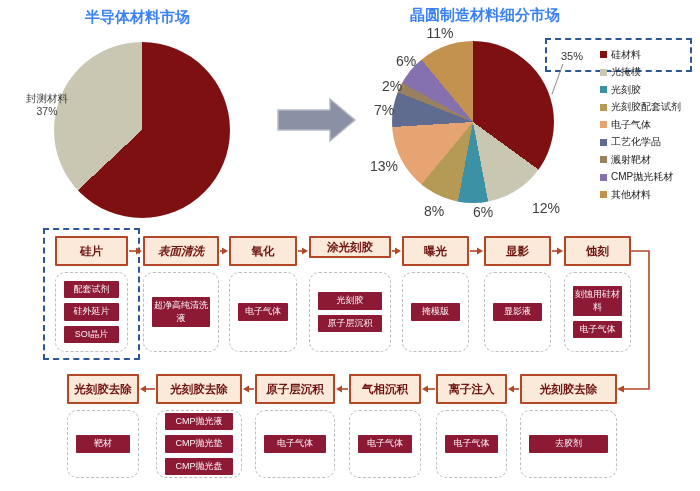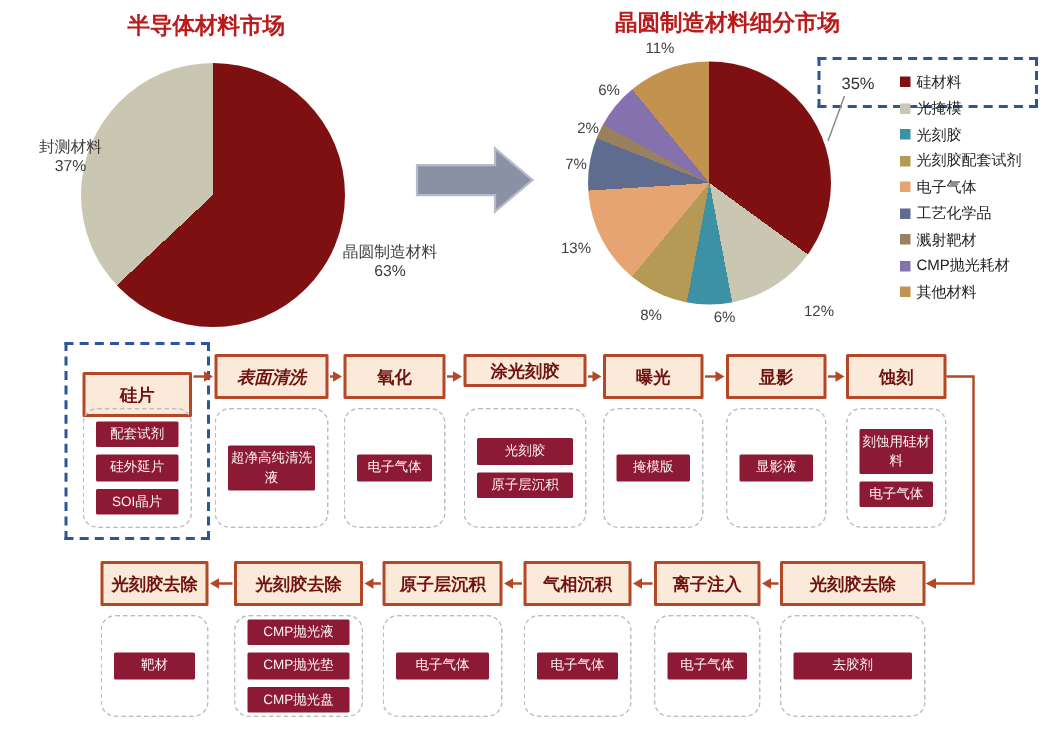--- a/index.html
+++ b/index.html
@@ -1,21 +1,21 @@
 <!DOCTYPE html>
 <html><head>
 <meta charset="utf-8">
 <style>
   html,body{margin:0;padding:0;background:#fff;}
   .canvas{position:relative;width:700px;height:491px;background:#fff;overflow:hidden;
           font-family:"Liberation Sans", sans-serif;}
-  .chart-title{position:absolute;font-size:15px;font-weight:bold;color:#b91c1c;text-align:center;white-space:nowrap;}
+  .chart-title{position:absolute;font-size:15px;font-weight:bold;color:#3b82f6;text-align:center;white-space:nowrap;}
   .pie{position:absolute;border-radius:50%;}
   .pie-label{position:absolute;font-size:10.5px;color:#3c3c3c;text-align:center;line-height:1.25;}
-  .pct{position:absolute;font-size:10px;color:#404040;transform:translate(-50%,-50%);white-space:nowrap;}
+  .pct{position:absolute;font-size:14px;color:#404040;transform:translate(-50%,-50%);white-space:nowrap;}
   .pct.big{font-size:11px;color:#333;}
   .legend{position:absolute;left:600px;top:46px;}
   .legend-item{display:flex;align-items:center;gap:4px;height:17.5px;font-size:10px;color:#222;white-space:nowrap;}
   .swatch{width:7px;height:7px;flex:0 0 7px;}
   .hl-box{position:absolute;border:2px dashed #2b579a;background:transparent;}
   .step-box{position:absolute;background:#fbe9d9;border:2px solid #b34726;border-radius:1px;
             display:flex;align-items:center;justify-content:center;
             font-size:11.5px;font-weight:bold;color:#6e130f;text-align:center;box-sizing:border-box;}
   .mat-group{position:absolute;border:1.5px dashed #bdbdbd;border-radius:10px;box-sizing:border-box;
              display:flex;flex-direction:column;align-items:center;justify-content:center;gap:5px;padding:4px 0;}
@@ -28,24 +28,20 @@
 
 <div class="canvas">
 
   <div class="chart-title" style="left:40px;top:8px;width:195px;">半导体材料市场</div>
   <div class="chart-title" style="left:385px;top:6px;width:200px;">晶圆制造材料细分市场</div>
 
   <div class="pie" id="pie-left" style="left: 54px; top: 42px; width: 176px; height: 176px; background: conic-gradient(rgb(127, 16, 17) 0%, rgb(127, 16, 17) 63%, rgb(201, 198, 178) 63%, rgb(201, 198, 178) 100%);"></div>
   <div class="pie-label" style="left:18px;top:92px;width:58px;">
     <span>封测材料</span><br>
     <span>37%</span>
-  </div>
-  <div class="pie-label" style="left:220px;top:162px;width:80px;">
-    <span>晶圆制造材料</span><br>
-    <span>63%</span>
   </div>
 
   <div class="pie" id="pie-right" style="left: 392px; top: 41px; width: 162px; height: 162px; background: conic-gradient(rgb(127, 16, 17) 0%, rgb(127, 16, 17) 35%, rgb(201, 198, 178) 35%, rgb(201, 198, 178) 47%, rgb(61, 145, 164) 47%, rgb(61, 145, 164) 53%, rgb(181, 154, 85) 53%, rgb(181, 154, 85) 61%, rgb(229, 164, 113) 61%, rgb(229, 164, 113) 74%, rgb(95, 108, 144) 74%, rgb(95, 108, 144) 81%, rgb(153, 128, 95) 81%, rgb(153, 128, 95) 83%, rgb(132, 113, 174) 83%, rgb(132, 113, 174) 89%, rgb(194, 146, 78) 89%, rgb(194, 146, 78) 100%);"></div>
 
   <span class="pct big" style="left:572px;top:56px;">35%</span>
   <span class="pct" style="left:546px;top:208px;">12%</span>
   <span class="pct" style="left:483px;top:212px;">6%</span>
   <span class="pct" style="left:434px;top:211px;">8%</span>
   <span class="pct" style="left:384px;top:166px;">13%</span>
   <span class="pct" style="left:384px;top:110px;">7%</span>
@@ -89,21 +85,21 @@
         <span class="swatch" style="background: rgb(132, 113, 174);"></span>
         <span>CMP抛光耗材</span>
       </div>
       <div class="legend-item">
         <span class="swatch" style="background: rgb(194, 146, 78);"></span>
         <span>其他材料</span>
       </div>
     </div>
 
   <div id="flow">
-      <div class="step-box" style="left: 55px; top: 248px; width: 73px; height: 30px;">硅片</div>
+      <div class="step-box" style="left: 55px; top: 236px; width: 73px; height: 30px;">硅片</div>
       <div class="mat-group" style="left: 55px; top: 272px; width: 73px; height: 80px;">
         <div class="mat-box">配套试剂</div>
         <div class="mat-box">硅外延片</div>
         <div class="mat-box">SOI晶片</div>
       </div>
       <div class="step-box" style="left: 143px; top: 236px; width: 76px; height: 30px; font-style: italic;">表面清洗</div>
       <div class="mat-group" style="left: 143px; top: 272px; width: 76px; height: 80px;">
         <div class="mat-box">超净高纯清洗液</div>
       </div>
       <div class="step-box" style="left: 229px; top: 236px; width: 68px; height: 30px;">氧化</div>

